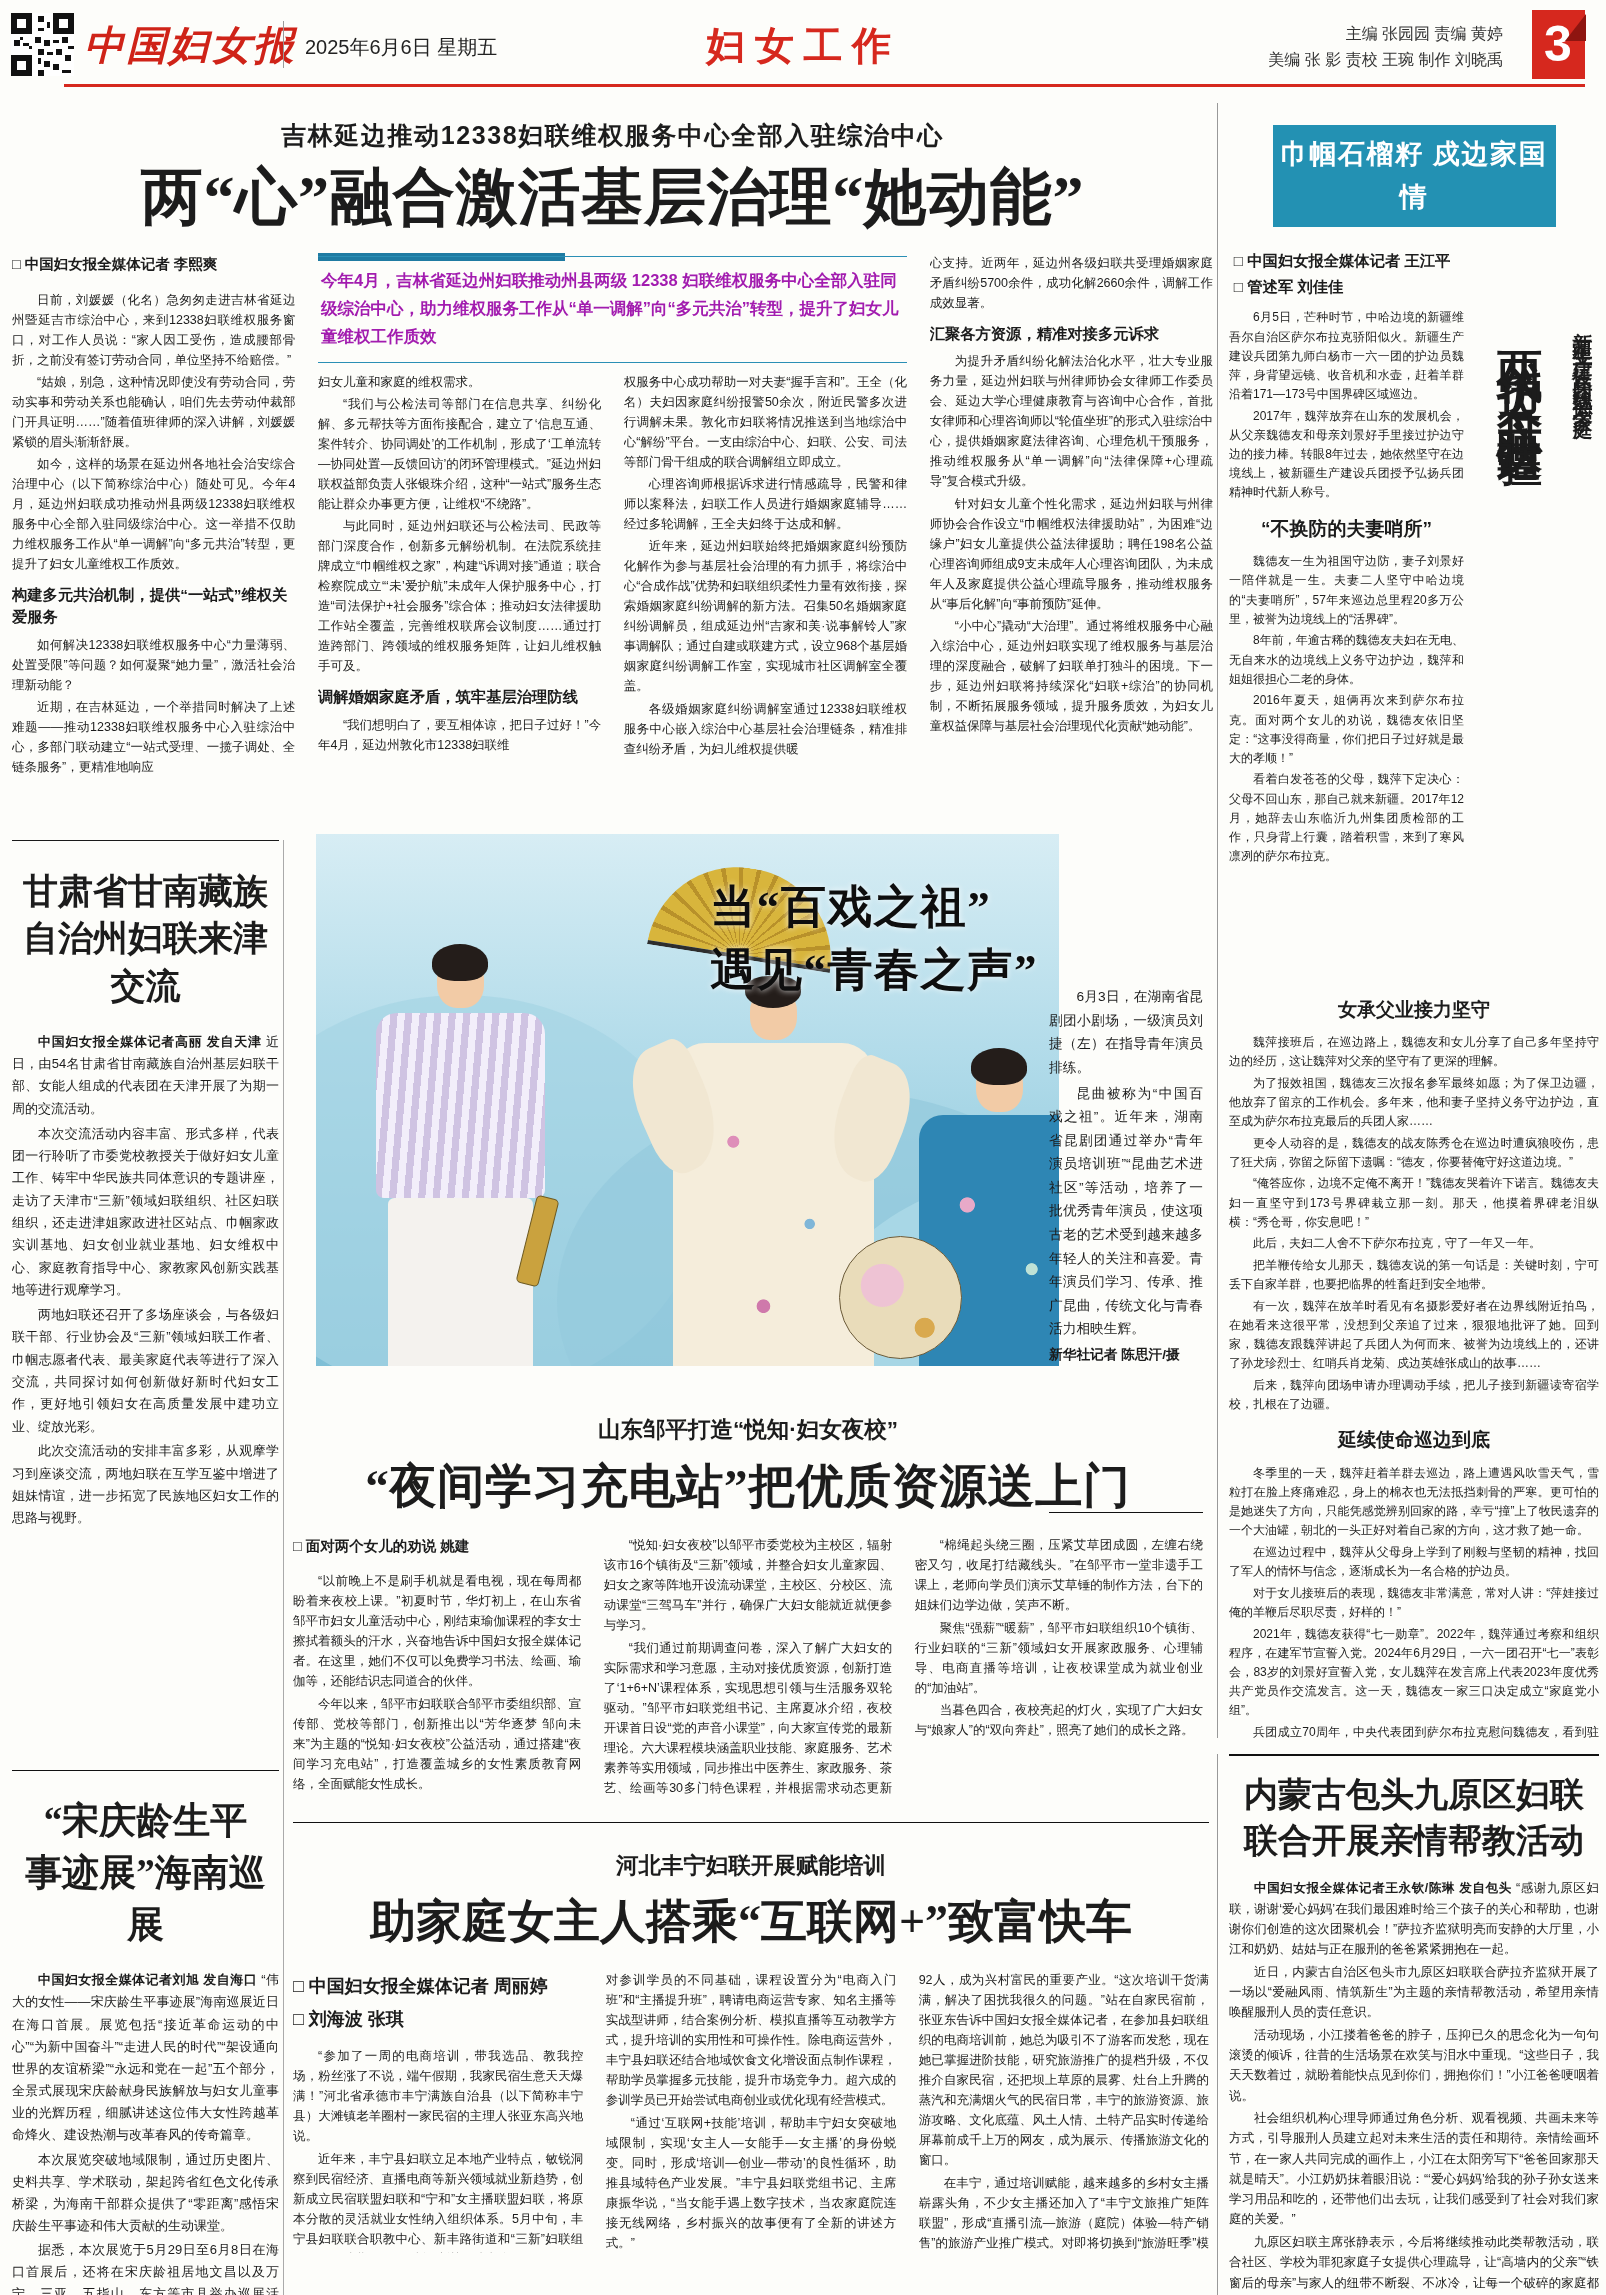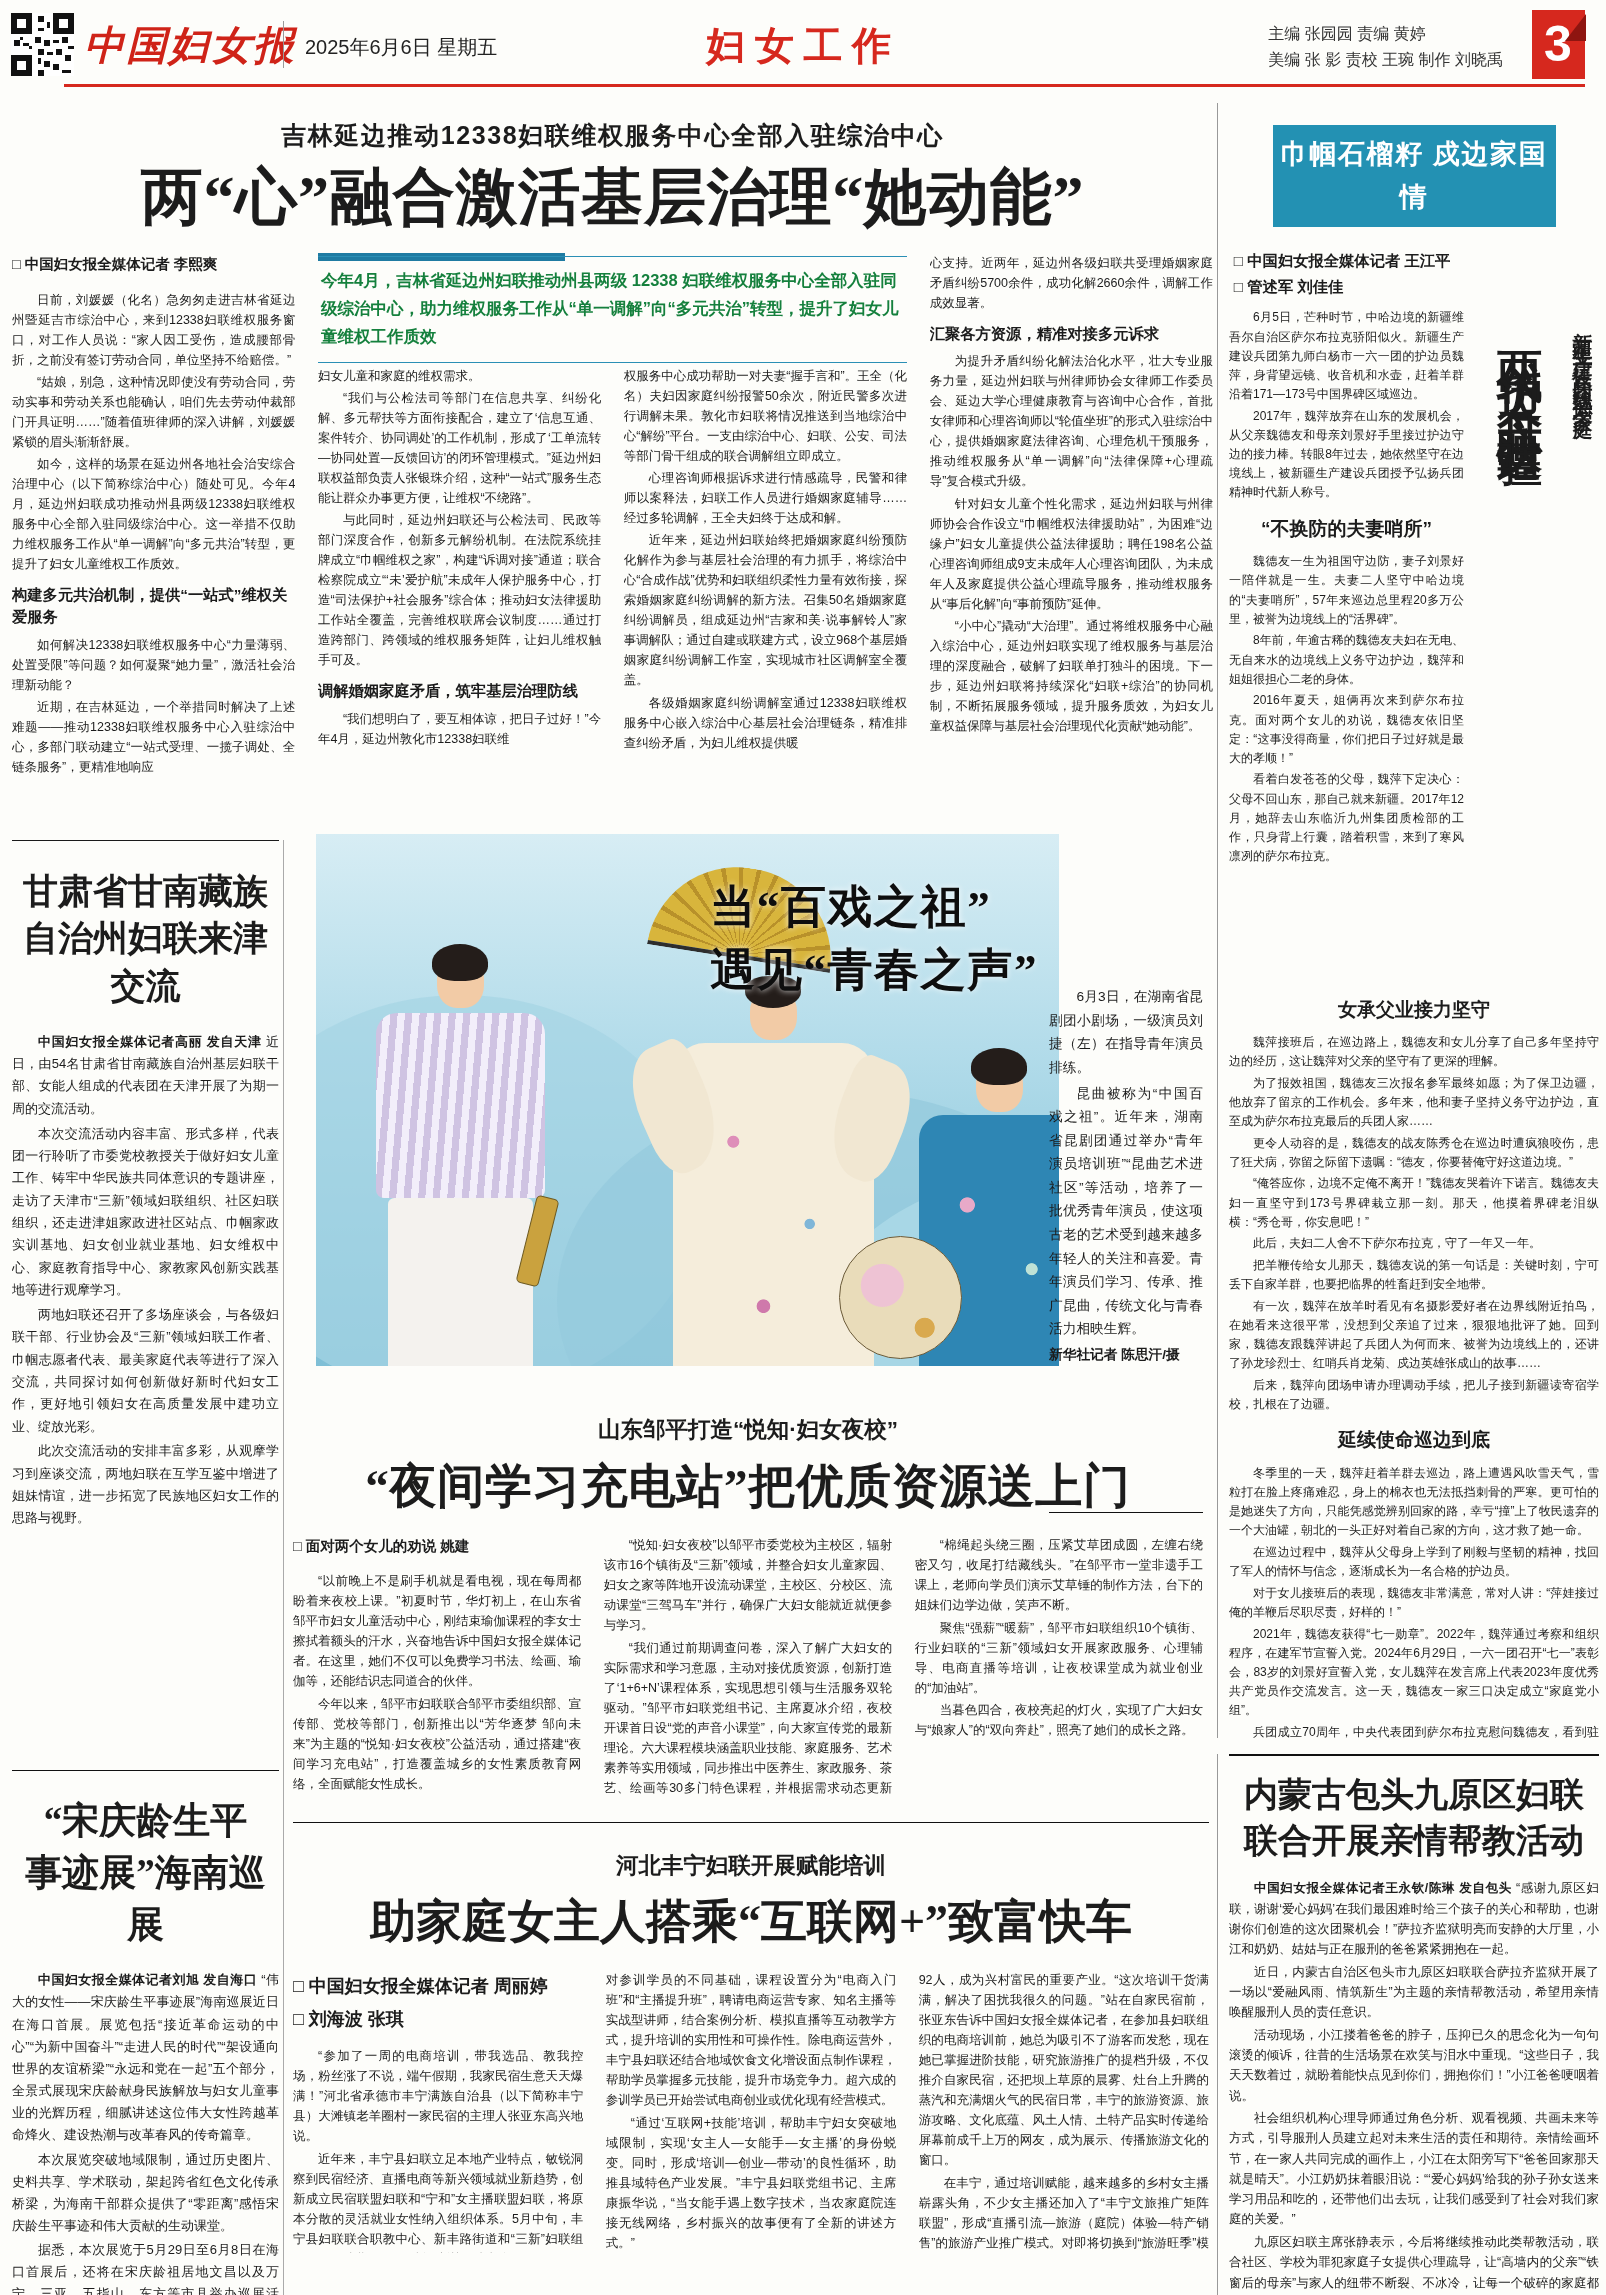--- a/index.html
+++ b/index.html
@@ -8,40 +8,40 @@
   .serif{font-family:"Liberation Serif","DejaVu Serif",serif;}
   
   .masthead{position:absolute;left:0;top:0;width:1607px;height:88px;}
   .qr{position:absolute;left:11.2px;top:13px;width:63px;height:63px;}
   .logo{position:absolute;left:84px;top:17.7px;font-family:"Liberation Serif","DejaVu Serif",serif;
         font-style:italic;font-weight:700;font-size:40px;color:#cf2318;letter-spacing:2.4px;}
   .mast-div{position:absolute;left:283px;top:21px;width:0.8px;height:47px;background:#9a9a9a;}
   .mast-date{position:absolute;left:305px;top:34px;font-size:20px;color:#222;}
   .section-title{position:absolute;left:50%;transform:translateX(-50%);top:19px;
         font-size:39px;font-weight:900;color:#d6281e;letter-spacing:9.6px;}
-  .editors{position:absolute;right:104px;top:21px;text-align:left;font-size:16px;line-height:1.6;color:#333;}
+  .editors{position:absolute;right:104px;top:21px;text-align:right;font-size:16px;line-height:1.6;color:#333;}
   .pageno{position:absolute;right:22.5px;top:9.6px;width:53px;height:69px;background:#d6281e;color:#fff;
         font-size:50px;font-weight:900;text-align:center;line-height:69px;}
   .pageno::after{content:"";position:absolute;right:-1.6px;top:4.8px;border-style:solid;
         border-width:0 0 27px 21px;border-color:transparent transparent #8e1510 transparent;}
   .redline{position:absolute;left:64px;right:22.5px;top:84px;height:3.2px;background:#d6281e;}
   
   p.art{margin:0 0 2.4px;text-indent:2em;text-align:justify;}
   p.cont{text-indent:0;}
   .bl{font-weight:700;}
   .col-sub{font-weight:800;font-size:15.3px;line-height:1.45;margin:9.6px 0 6.4px;text-align:left;}
   
   .lead{position:absolute;left:12px;top:101px;width:1201px;height:733px;overflow:hidden;}
   .lead-kicker{text-align:center;font-size:25px;font-weight:800;margin-top:17.7px;letter-spacing:1.6px;}
   .lead-headline{text-align:center;font-size:62px;font-weight:900;letter-spacing:0.8px;line-height:1.12;margin-top:11.2px;}
   .lead-body{display:grid;grid-template-columns:repeat(4,1fr);grid-template-rows:auto 1fr;
         column-gap:22.5px;margin-top:21px;font-size:12.5px;line-height:1.6;height:562px;}
   .lead-c1{grid-column:1;grid-row:1/3;overflow:hidden;}
-  .lead-abs{grid-column:2/4;grid-row:1;position:relative;padding:13px 3.2px 11.2px;margin-bottom:3px;
-        border-bottom:1.6px solid #2a8fb5;font-size:16.5px;line-height:1.7;font-weight:600;color:#15803d;}
+  .lead-abs{grid-column:2/4;grid-row:1;position:relative;padding:13px 3.2px 11.2px;margin-bottom:9px;
+        border-bottom:1.6px solid #2a8fb5;font-size:16.5px;line-height:1.7;font-weight:600;color:#a21caf;}
   .lead-abs::before{content:"";position:absolute;left:0;top:0;width:42%;height:7.2px;background:#1f7ba2;}
   .lead-abs::after{content:"";position:absolute;left:0;top:2.4px;width:100%;height:1.6px;background:#2a8fb5;}
   .lead-c2{grid-column:2;grid-row:2;overflow:hidden;}
   .lead-c3{grid-column:3;grid-row:2;overflow:hidden;}
   .lead-c4{grid-column:4;grid-row:1/3;overflow:hidden;}
   .byline{font-weight:700;font-size:14.5px;margin:0 0 13px;}
   
   .weidefu{position:absolute;left:1229px;top:103px;width:370px;height:1636px;overflow:hidden;font-size:12px;line-height:1.6;}
   .wd-kickerbox{width:283px;margin:22px auto 0;background:#2391b3;color:#fff;text-align:center;
         font-size:27px;font-weight:800;padding:8px 0;letter-spacing:1.6px;}

